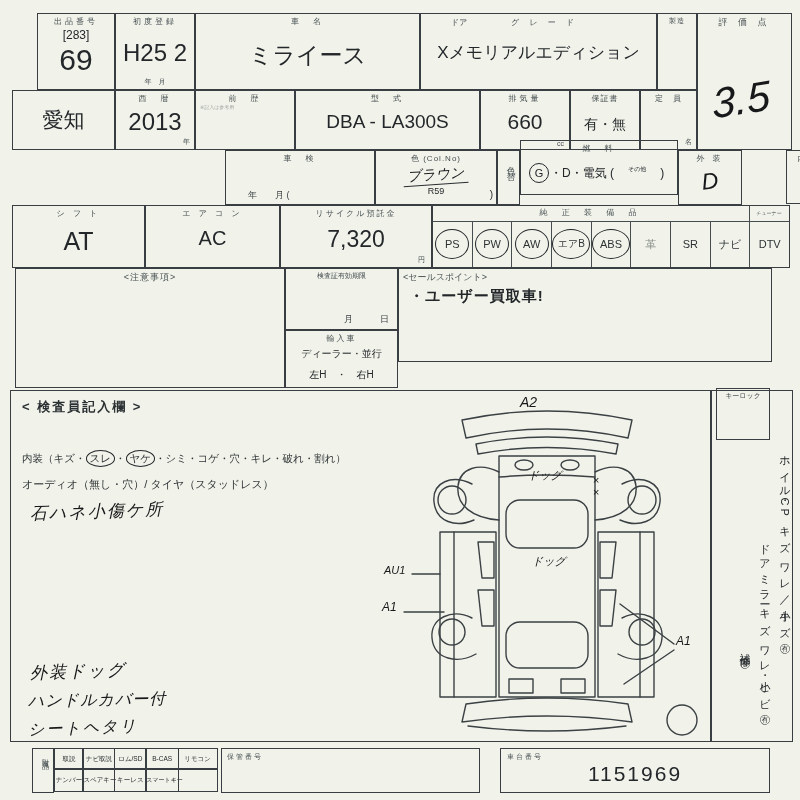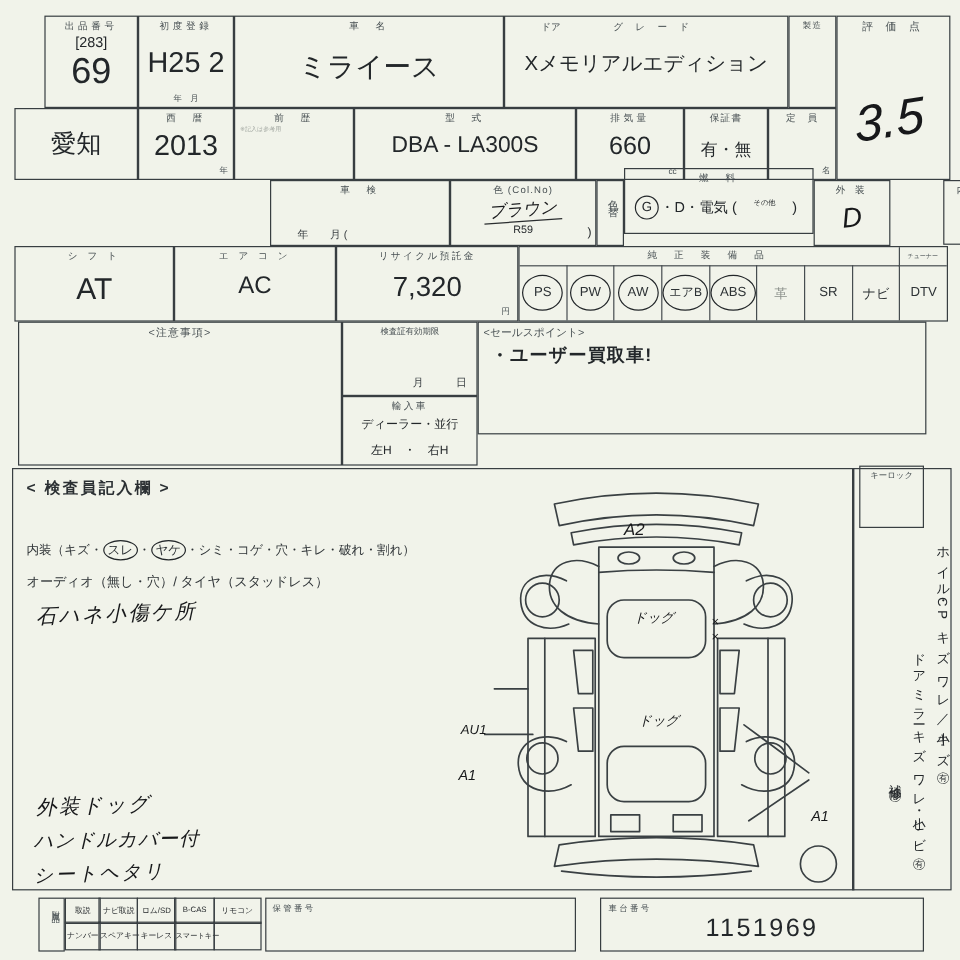--- a/index.html
+++ b/index.html
@@ -16,21 +16,21 @@
   .circ{display:inline-flex;align-items:center;justify-content:center;
         border:1.7px solid #23272a;border-radius:50%;}
   .eqrow{position:absolute;left:0;top:15px;right:0;bottom:0;display:flex;}
   .eqcell{flex:1;border-left:1.2px solid #464d50;display:flex;align-items:center;
           justify-content:center;font-size:11px;color:#2d3235;}
   .eqcell:first-child{border-left:none;}
   .faint{color:#8a8f8a;}
   .tinyunit{position:absolute;font-size:7px;color:#474f52;}
   .vtext{writing-mode:vertical-rl;letter-spacing:3px;}
   svg{position:absolute;left:0;top:0;}
-  .dlabel{position:absolute;font-style:italic;color:#17181a;white-space:nowrap;margin-top:39px;}
+  .dlabel{position:absolute;font-style:italic;color:#17181a;white-space:nowrap;}
 </style>
 </head>
 <body>
 
 <div class="page">
 
   <div class="box" style="left:37px;top:13px;width:78px;height:77px;">
     <span class="hdr">出品番号</span>
     <span class="val" style="font-size:12px;margin-top:1px;">[283]</span>
     <span class="val" style="font-size:30px;margin-top:1px;">69</span>

